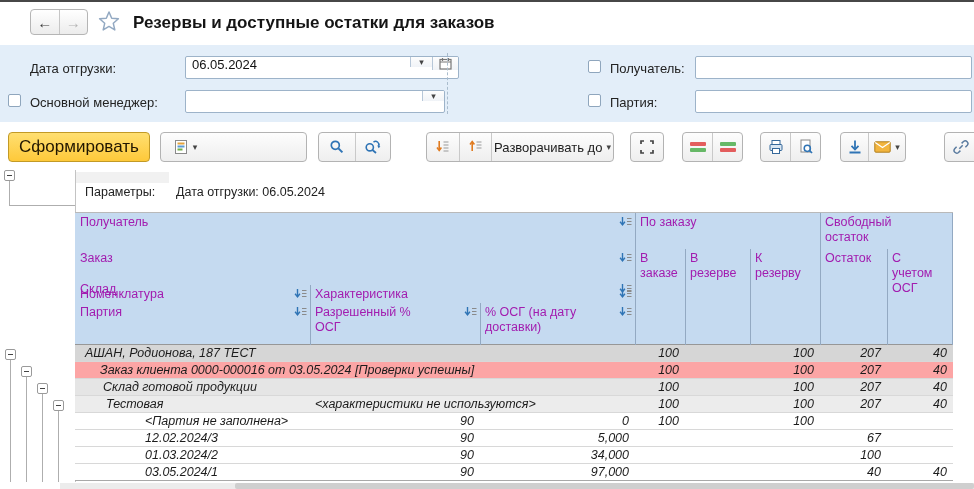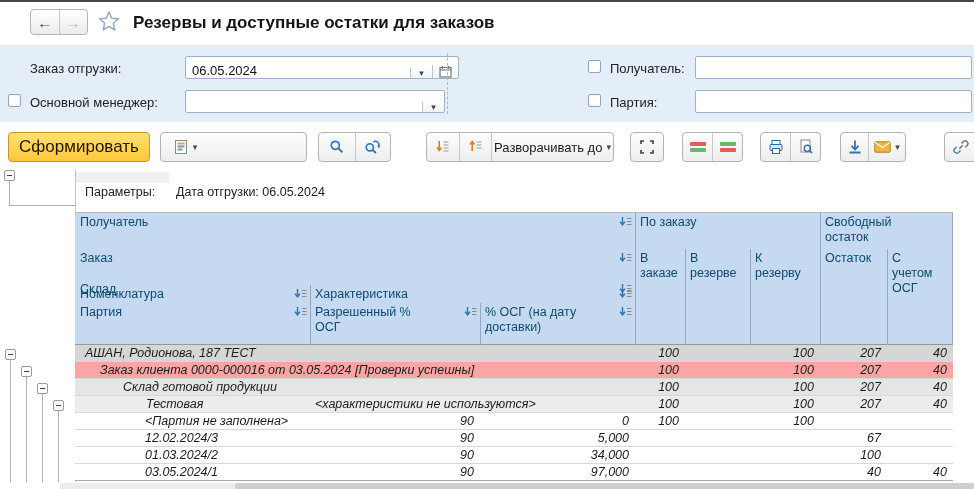--- a/index.html
+++ b/index.html
@@ -13,21 +13,21 @@
   .navbtn { flex:1; display:flex; align-items:center; justify-content:center; font-size:15px; cursor:default; }
   .navbtn.back { color:#3a3a3a; border-right:1px solid #c6c6c6; }
   .navbtn.fwd  { color:#b3b3b3; }
   .starwrap { position:absolute; left:98px; top:8px; }
   .pagetitle { position:absolute; left:133px; top:11px; font-size:17px; font-weight:bold; color:#151515; white-space:nowrap; }
 
   
   .filters { position:absolute; top:45px; left:0; width:974px; height:77px; background:#e3eef9; font-size:13px; }
   .flabel { position:absolute; color:#222; white-space:nowrap; }
   .cb { position:absolute; width:13px; height:13px; background:#fff; border:1px solid #8fa6bd; border-radius:2px; }
-  .field { position:absolute; height:23px; background:#fff; border:1px solid #9db3c9; border-radius:2px; display:flex; align-items:flex-end; overflow:hidden; }
+  .field { position:absolute; height:23px; background:#fff; border:1px solid #9db3c9; border-radius:2px; display:flex; align-items:flex-start; overflow:hidden; }
   .field input { flex:1; border:none; outline:none; font-family:inherit; font-size:13px; padding:0 6px; color:#111; min-width:0; background:transparent; }
   .seg { width:22px; display:flex; align-items:center; justify-content:center; border-left:1px solid #b7c7d8; background:linear-gradient(#fdfdfd,#f0f3f7); font-size:9px; color:#444; }
   .fdivider { position:absolute; left:447px; top:8px; height:61px; border-left:1px dashed #a9bccd; }
 
   
   .toolbar { position:absolute; top:122px; left:0; width:974px; height:48px; background:#fff; font-size:13px; }
   .btn, .btngroup { position:absolute; top:10px; height:30px; border:1px solid #b3b3b3; border-radius:4px; background:linear-gradient(#fdfdfd,#eeeeee); display:flex; align-items:center; overflow:hidden; }
   .btn { justify-content:center; }
   .bseg { height:100%; display:flex; align-items:center; justify-content:center; }
   .bseg + .bseg { border-left:1px solid #c9c9c9; }
@@ -38,35 +38,35 @@
   .report { position:absolute; top:170px; left:0; width:974px; height:319px; background:#fff; }
   .vsep { position:absolute; left:75px; top:0; height:312px; border-left:1px solid #c3c3c3; }
   .paramcell { position:absolute; left:76px; top:2px; width:93px; height:11px; background:#f1f1f1; }
   .params { position:absolute; top:15px; font-size:12.5px; color:#222; white-space:nowrap; }
 
   .expander { position:absolute; width:11px; height:11px; background:#fff; border:1px solid #9a9a9a; border-radius:2px; }
   .expander .minus { position:absolute; left:2px; top:4px; width:5px; height:1px; background:#444; }
   .tl { position:absolute; background:#aeaeae; }
 
   
-  .thead { position:absolute; left:75px; top:42px; width:878px; height:133px; background:#c5daf0; border-top:1px solid #b9b9b9; border-bottom:1px solid #979797; font-size:12.5px; color:#0c4a6e; }
+  .thead { position:absolute; left:75px; top:42px; width:878px; height:133px; background:#c5daf0; border-top:1px solid #b9b9b9; border-bottom:1px solid #979797; font-size:12.5px; color:#a21caf; }
   .hc { position:absolute; padding:2px 5px; line-height:15px; }
   .hline { position:absolute; width:1px; background:#93a9c2; }
   .sico { position:absolute; top:3px; right:3px; }
 
   
   .tbody { position:absolute; left:75px; top:175px; width:878px; }
   .trow { display:flex; height:17px; font-size:12.5px; border-bottom:1px solid #d8d8d8; background:#fff; }
   .trow:last-child { border-bottom:1px solid #a8a8a8; }
   .lv1 { background:#d6d6d6; } .lv2 { background:#fca5a5; } .lv3 { background:#e5e5e5; } .lv4 { background:#ececec; }
   .cell { height:100%; display:flex; align-items:center; overflow:hidden; white-space:nowrap;font-style:italic; }
   .num { justify-content:flex-end; padding-right:6px; }
   .w560{width:560px}.w235{width:235px}.w325{width:325px}.w170{width:170px}.w155{width:155px}
   .w50{width:50px}.w65{width:65px}.w70{width:70px}.w67{width:67px}.w66{width:66px}
-  .i1{padding-left:10px}.i2{padding-left:25px}.i3{padding-left:48px}.i4{padding-left:71px}.i5{padding-left:70px}
+  .i1{padding-left:10px}.i2{padding-left:25px}.i3{padding-left:28px}.i4{padding-left:31px}.i5{padding-left:70px}
   .charcell{padding-left:5px}
 
   .hscroll { position:absolute; left:60px; top:313px; width:914px; height:6px; background:#ececec; }
   .hthumb { position:absolute; left:175px; top:0; width:739px; height:6px; background:#cfcfcf; border-radius:2px; }
 </style>
 </head>
 <body>
 
 <svg width="0" height="0" style="position:absolute">
   <defs>
@@ -92,21 +92,21 @@
     </div>
     <div class="starwrap">
       <svg width="22" height="22" viewBox="0 0 22 22">
           <polygon points="11,2 13.7,8.2 20.4,8.8 15.3,13.3 16.8,19.9 11,16.4 5.2,19.9 6.7,13.3 1.6,8.8 8.3,8.2" fill="#ffffff" stroke="#93a9c2" stroke-width="1.5" stroke-linejoin="round"></polygon>
         </svg>
     </div>
     <div class="pagetitle">Резервы и доступные остатки для заказов</div>
   </div>
 
   <div class="filters">
-    <div class="flabel" style="left:30px;top:16px">Заказ отгрузки:</div>
+    <div class="flabel" style="left:30px;top:16px">Дата отгрузки:</div>
     <div class="field" style="left:185px;top:11px;width:274px">
       <input value="06.05.2024" style="">
       <div class="seg">
           <span>▾</span>
         </div>
       <div class="seg" style="width:26px">
         <svg width="13" height="13" viewBox="0 0 13 13">
             <rect x="1" y="2.5" width="11" height="9.5" fill="#fff" stroke="#777" stroke-width="1.2"></rect>
             <path d="M1 5h11" stroke="#777" stroke-width="1.2"></path>
             <path d="M3.5 1v3 M9.5 1v3" stroke="#777" stroke-width="1.2"></path>

